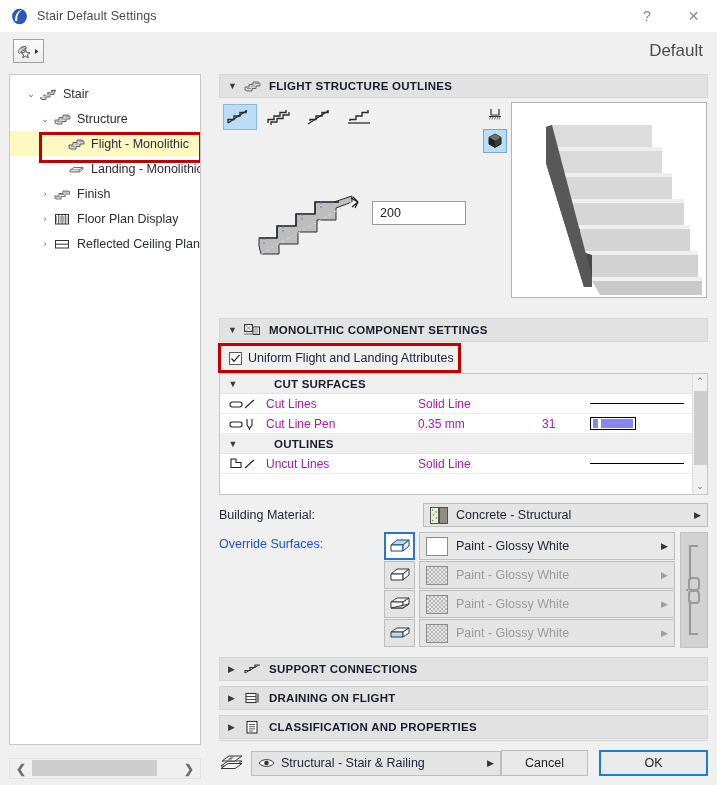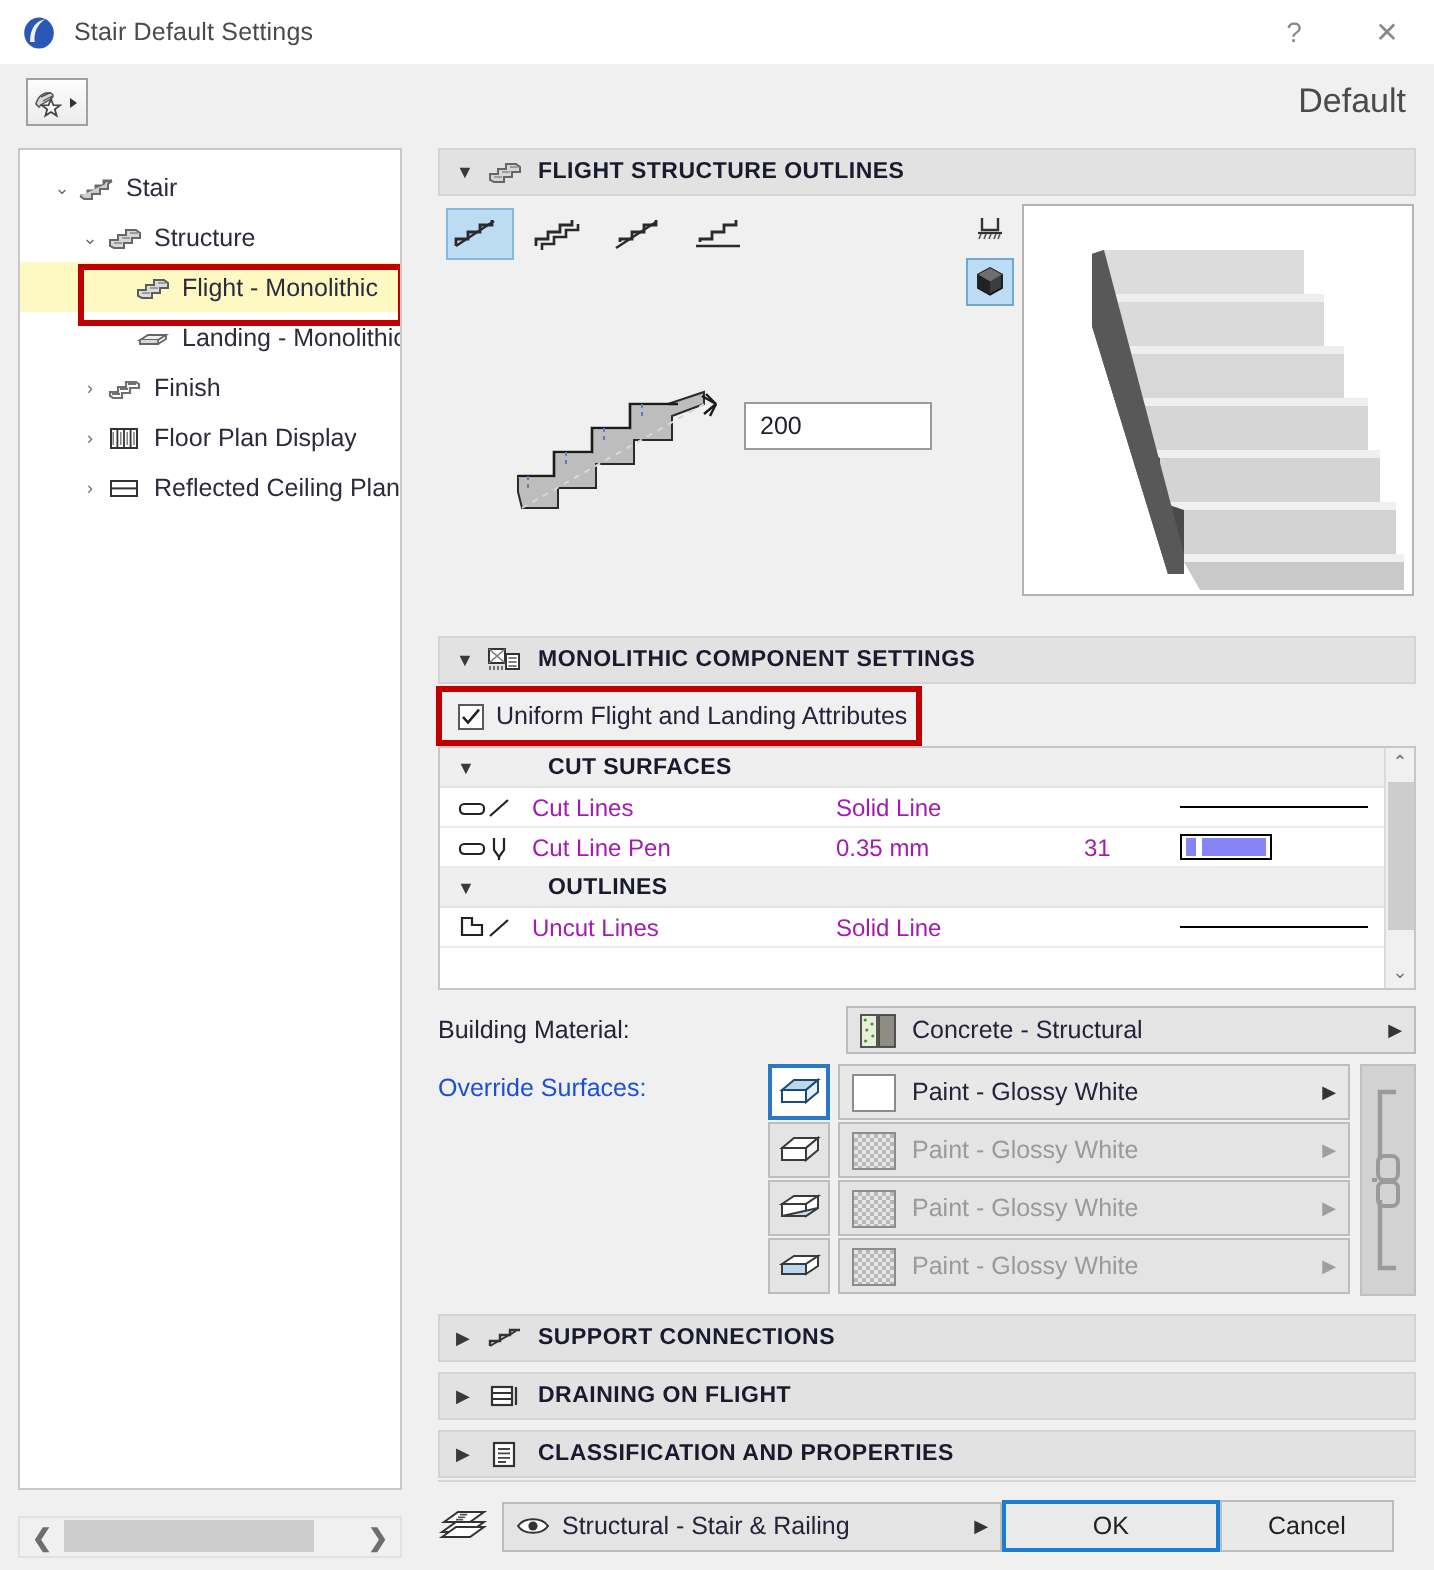--- a/index.html
+++ b/index.html
@@ -702,19 +702,19 @@
           <span class="eye">
             <svg width="17" height="12" viewBox="0 0 17 12">
               <path d="M1 6 C4 1.5 13 1.5 16 6 C13 10.5 4 10.5 1 6 Z" fill="#fff" stroke="#333" stroke-width="1"></path>
               <circle cx="8.5" cy="6" r="2.3" fill="#333"></circle>
             </svg>
           </span>
           <span class="combo-text">Structural - Stair &amp; Railing</span>
           <span class="combo-arrow">▶</span>
         </span>
         <span class="foot-spacer"></span>
+        <span class="btn btn-cancel">Cancel</span>
         <span class="btn btn-ok">OK</span>
-        <span class="btn btn-cancel">Cancel</span>
       </div>
 
     </div>
   </div>
 </div>
 
 </body></html>

